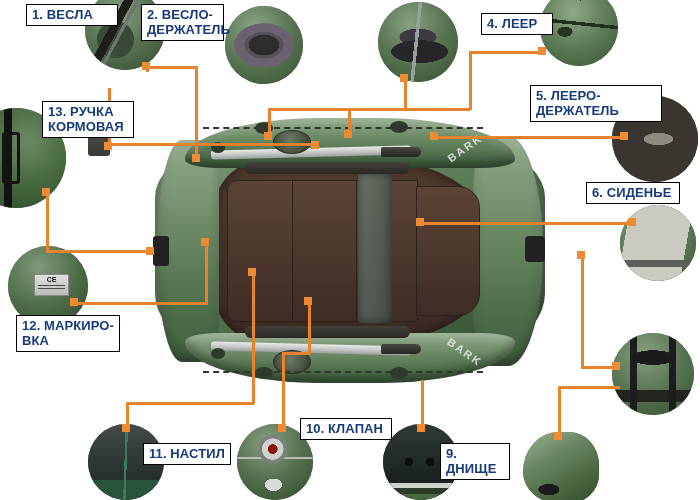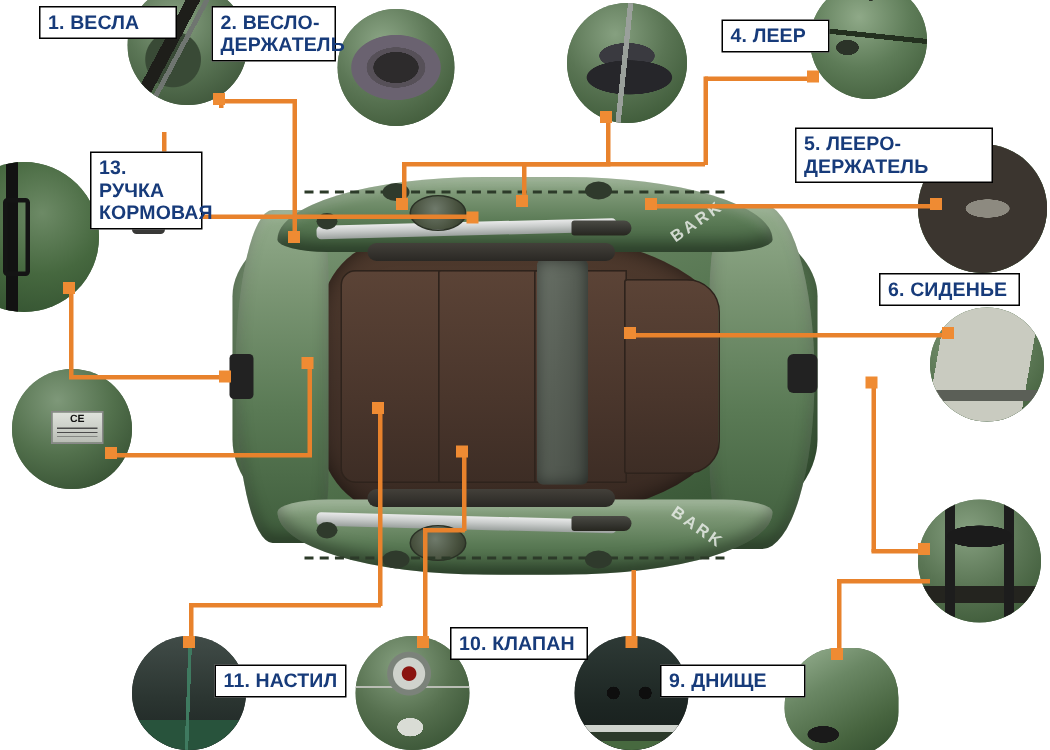--- a/index.html
+++ b/index.html
@@ -351,23 +351,25 @@
 
   <div class="label" style="left:481px;top:13px;width:72px;">4. ЛЕЕР</div>
 
   <div class="label" style="left:530px;top:85px;width:132px;">5. ЛЕЕРО-
 ДЕРЖАТЕЛЬ</div>
 
   <div class="label" style="left:586px;top:182px;width:94px;">6. СИДЕНЬЕ</div>
 
 
 
-  <div class="label" style="left:440px;top:443px;width:97px;">9. ДНИЩЕ</div>
+  <div class="label" style="left:440px;top:443px;width:70px;">9. ДНИЩЕ</div>
 
   <div class="label" style="left:300px;top:418px;width:92px;">10. КЛАПАН</div>
 
   <div class="label" style="left:143px;top:443px;width:88px;">11. НАСТИЛ</div>
 
-
-  <div class="label" style="left:60px;top:101px;width:75px;">13. РУЧКА
+  <div class="label" style="left:16px;top:315px;width:104px;">12. МАРКИРО-
+ВКА</div>
+
+  <div class="label" style="left:42px;top:101px;width:92px;">13. РУЧКА
 КОРМОВАЯ</div>
 
 </div>
 
 </body></html>

